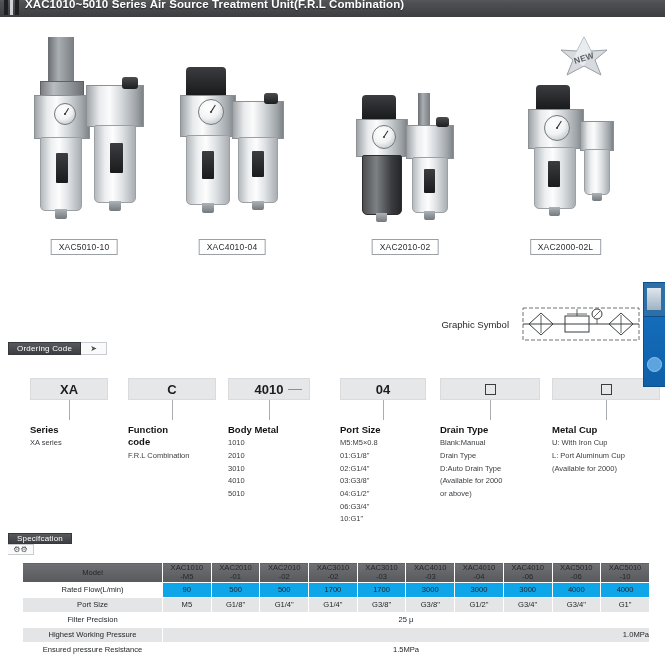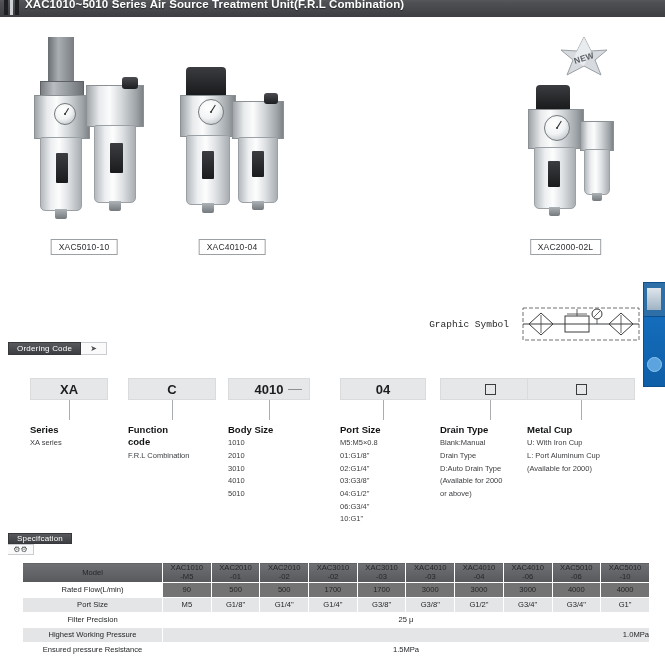--- a/index.html
+++ b/index.html
@@ -54,21 +54,21 @@
   .new-badge{
     position:absolute; right:12px; top:-2px; width:54px; height:44px;
   }
   .new-badge svg{ display:block; }
   .new-text{
     position:absolute; left:50%; top:52%; transform:translate(-50%,-50%) rotate(-18deg);
     font-size:8.5px; font-weight:bold; color:#5a5f64; letter-spacing:.3px;
   }
 
   
-  .graphic-symbol{ position:absolute; right:24px; top:305px; display:flex; align-items:center; gap:12px;font-family:Liberation Mono, monospace; }
+  .graphic-symbol{ position:absolute; right:24px; top:305px; display:flex; align-items:center; gap:12px; }
   .gs-label{ font-size:9.5px; color:#1f2123; }
   .gs-box{ width:120px; height:38px; }
 
   
   .sect{ position:absolute; display:flex; align-items:stretch; height:13px; }
   .sect-tag{
     background:linear-gradient(180deg,#58595c,#3d3e41);
     color:#fff; font-size:8px; padding:0 8px;
     display:flex; align-items:center; letter-spacing:.2px;
     border:1px solid #36383b;
@@ -106,21 +106,21 @@
     background:linear-gradient(180deg,#6e7073,#57595c);
     color:#fff; font-size:8.5px; width:140px; height:30px;
   }
   th.mcol{
     background:linear-gradient(180deg,#6e7073,#57595c);
     color:#fff; font-size:7.4px; line-height:1.25; height:30px;margin-top:42px;
   }
   td.rowlab{ text-align:center; font-size:8.5px; color:#1f2123; background:#fff; }
   tr.alt td{ background:#e3e5e7; }
   tr.alt td.rowlab{ background:#e3e5e7; }
-  td.val{ background:#737373; }
+  td.val{ background:#0ea5e9; }
   tr.alt td.val{ background:#e3e5e7; }
   td.merged{ background:#fff; }
   tr.alt td.merged{ background:#e3e5e7;text-align:right; }
 
   
   .side-widget{
     position:absolute; right:0; top:282px; width:22px; height:105px;
     background:linear-gradient(180deg,#1773c4,#0f5fa8);
     border:1px solid #0c4f8d; border-right:none;
     overflow:hidden;
@@ -178,20 +178,38 @@
       <div class="drain" style="left:30px;top:166px;width:12px;height:10px;"></div>
       <div class="body-al" style="left:60px;top:64px;width:52px;height:38px;"></div>
       <div class="knob" style="left:92px;top:56px;width:14px;height:11px;"></div>
       <div class="bowl" style="left:66px;top:100px;width:40px;height:66px;"></div>
       <div class="label-dark" style="left:80px;top:114px;width:12px;height:26px;"></div>
       <div class="drain" style="left:80px;top:164px;width:12px;height:9px;"></div>
     </div>
     <div class="prod-caption">XAC4010-04</div>
   </div>
 
+  <div class="prod" style="left:350px; bottom:28px;">
+    <div class="prod-img" style="width:110px;height:190px;">
+      <div class="cap-black" style="left:12px;top:58px;width:34px;height:26px;"></div>
+      <div class="body-al" style="left:6px;top:82px;width:52px;height:38px;"></div>
+      <div class="gauge" style="left:22px;top:88px;width:24px;height:24px;">
+          <span class="gauge-dot"></span>
+        </div>
+      <div class="bowl-dark" style="left:12px;top:118px;width:40px;height:60px;"></div>
+      <div class="drain" style="left:26px;top:176px;width:11px;height:9px;"></div>
+      <div class="pipe" style="left:68px;top:56px;width:12px;height:36px;"></div>
+      <div class="body-al" style="left:56px;top:88px;width:48px;height:34px;"></div>
+      <div class="knob" style="left:86px;top:80px;width:13px;height:10px;"></div>
+      <div class="bowl" style="left:62px;top:120px;width:36px;height:56px;"></div>
+      <div class="label-dark" style="left:74px;top:132px;width:11px;height:24px;"></div>
+      <div class="drain" style="left:74px;top:174px;width:11px;height:9px;"></div>
+    </div>
+    <div class="prod-caption">XAC2010-02</div>
+  </div>
 
   <div class="prod" style="left:508px; bottom:28px;">
     <div class="prod-img" style="width:115px;height:190px;">
       <div class="cap-black" style="left:28px;top:48px;width:34px;height:26px;"></div>
       <div class="body-al" style="left:20px;top:72px;width:56px;height:40px;"></div>
       <div class="gauge" style="left:36px;top:78px;width:26px;height:26px;">
           <span class="gauge-dot"></span>
         </div>
       <div class="bowl" style="left:26px;top:110px;width:42px;height:62px;"></div>
       <div class="label-dark" style="left:40px;top:124px;width:12px;height:26px;"></div>
@@ -250,21 +268,21 @@
     <div class="oc-title">
       <span>Function</span><br>
       <span>code</span>
     </div>
     <div class="oc-sub">F.R.L Combination</div>
   </div>
 
   <div class="oc-col" style="left:228px; width:82px;">
     <div class="oc-code">4010</div>
     <div class="oc-stem"></div>
-    <div class="oc-title">Body Size</div>
+    <div class="oc-title">Body Metal</div>
     <div class="oc-sub">1010</div>
     <div class="oc-sub">2010</div>
     <div class="oc-sub">3010</div>
     <div class="oc-sub">4010</div>
     <div class="oc-sub">5010</div>
   </div>
 
   <div class="oc-dash" style="left:288px;"></div>
 
   <div class="oc-col" style="left:340px; width:86px;">
@@ -286,21 +304,21 @@
     </div>
     <div class="oc-stem"></div>
     <div class="oc-title">Drain Type</div>
     <div class="oc-sub">Blank:Manual</div>
     <div class="oc-sub">Drain Type</div>
     <div class="oc-sub">D:Auto Drain Type</div>
     <div class="oc-sub">(Available for 2000</div>
     <div class="oc-sub">or above)</div>
   </div>
 
-  <div class="oc-col" style="left:527px; width:108px;">
+  <div class="oc-col" style="left:552px; width:108px;">
     <div class="oc-code sq">
       <span class="oc-sq"></span>
     </div>
     <div class="oc-stem"></div>
     <div class="oc-title">Metal Cup</div>
     <div class="oc-sub">U: With Iron Cup</div>
     <div class="oc-sub">L: Port Aluminum Cup</div>
     <div class="oc-sub">(Available for 2000)</div>
   </div>
 </div>

